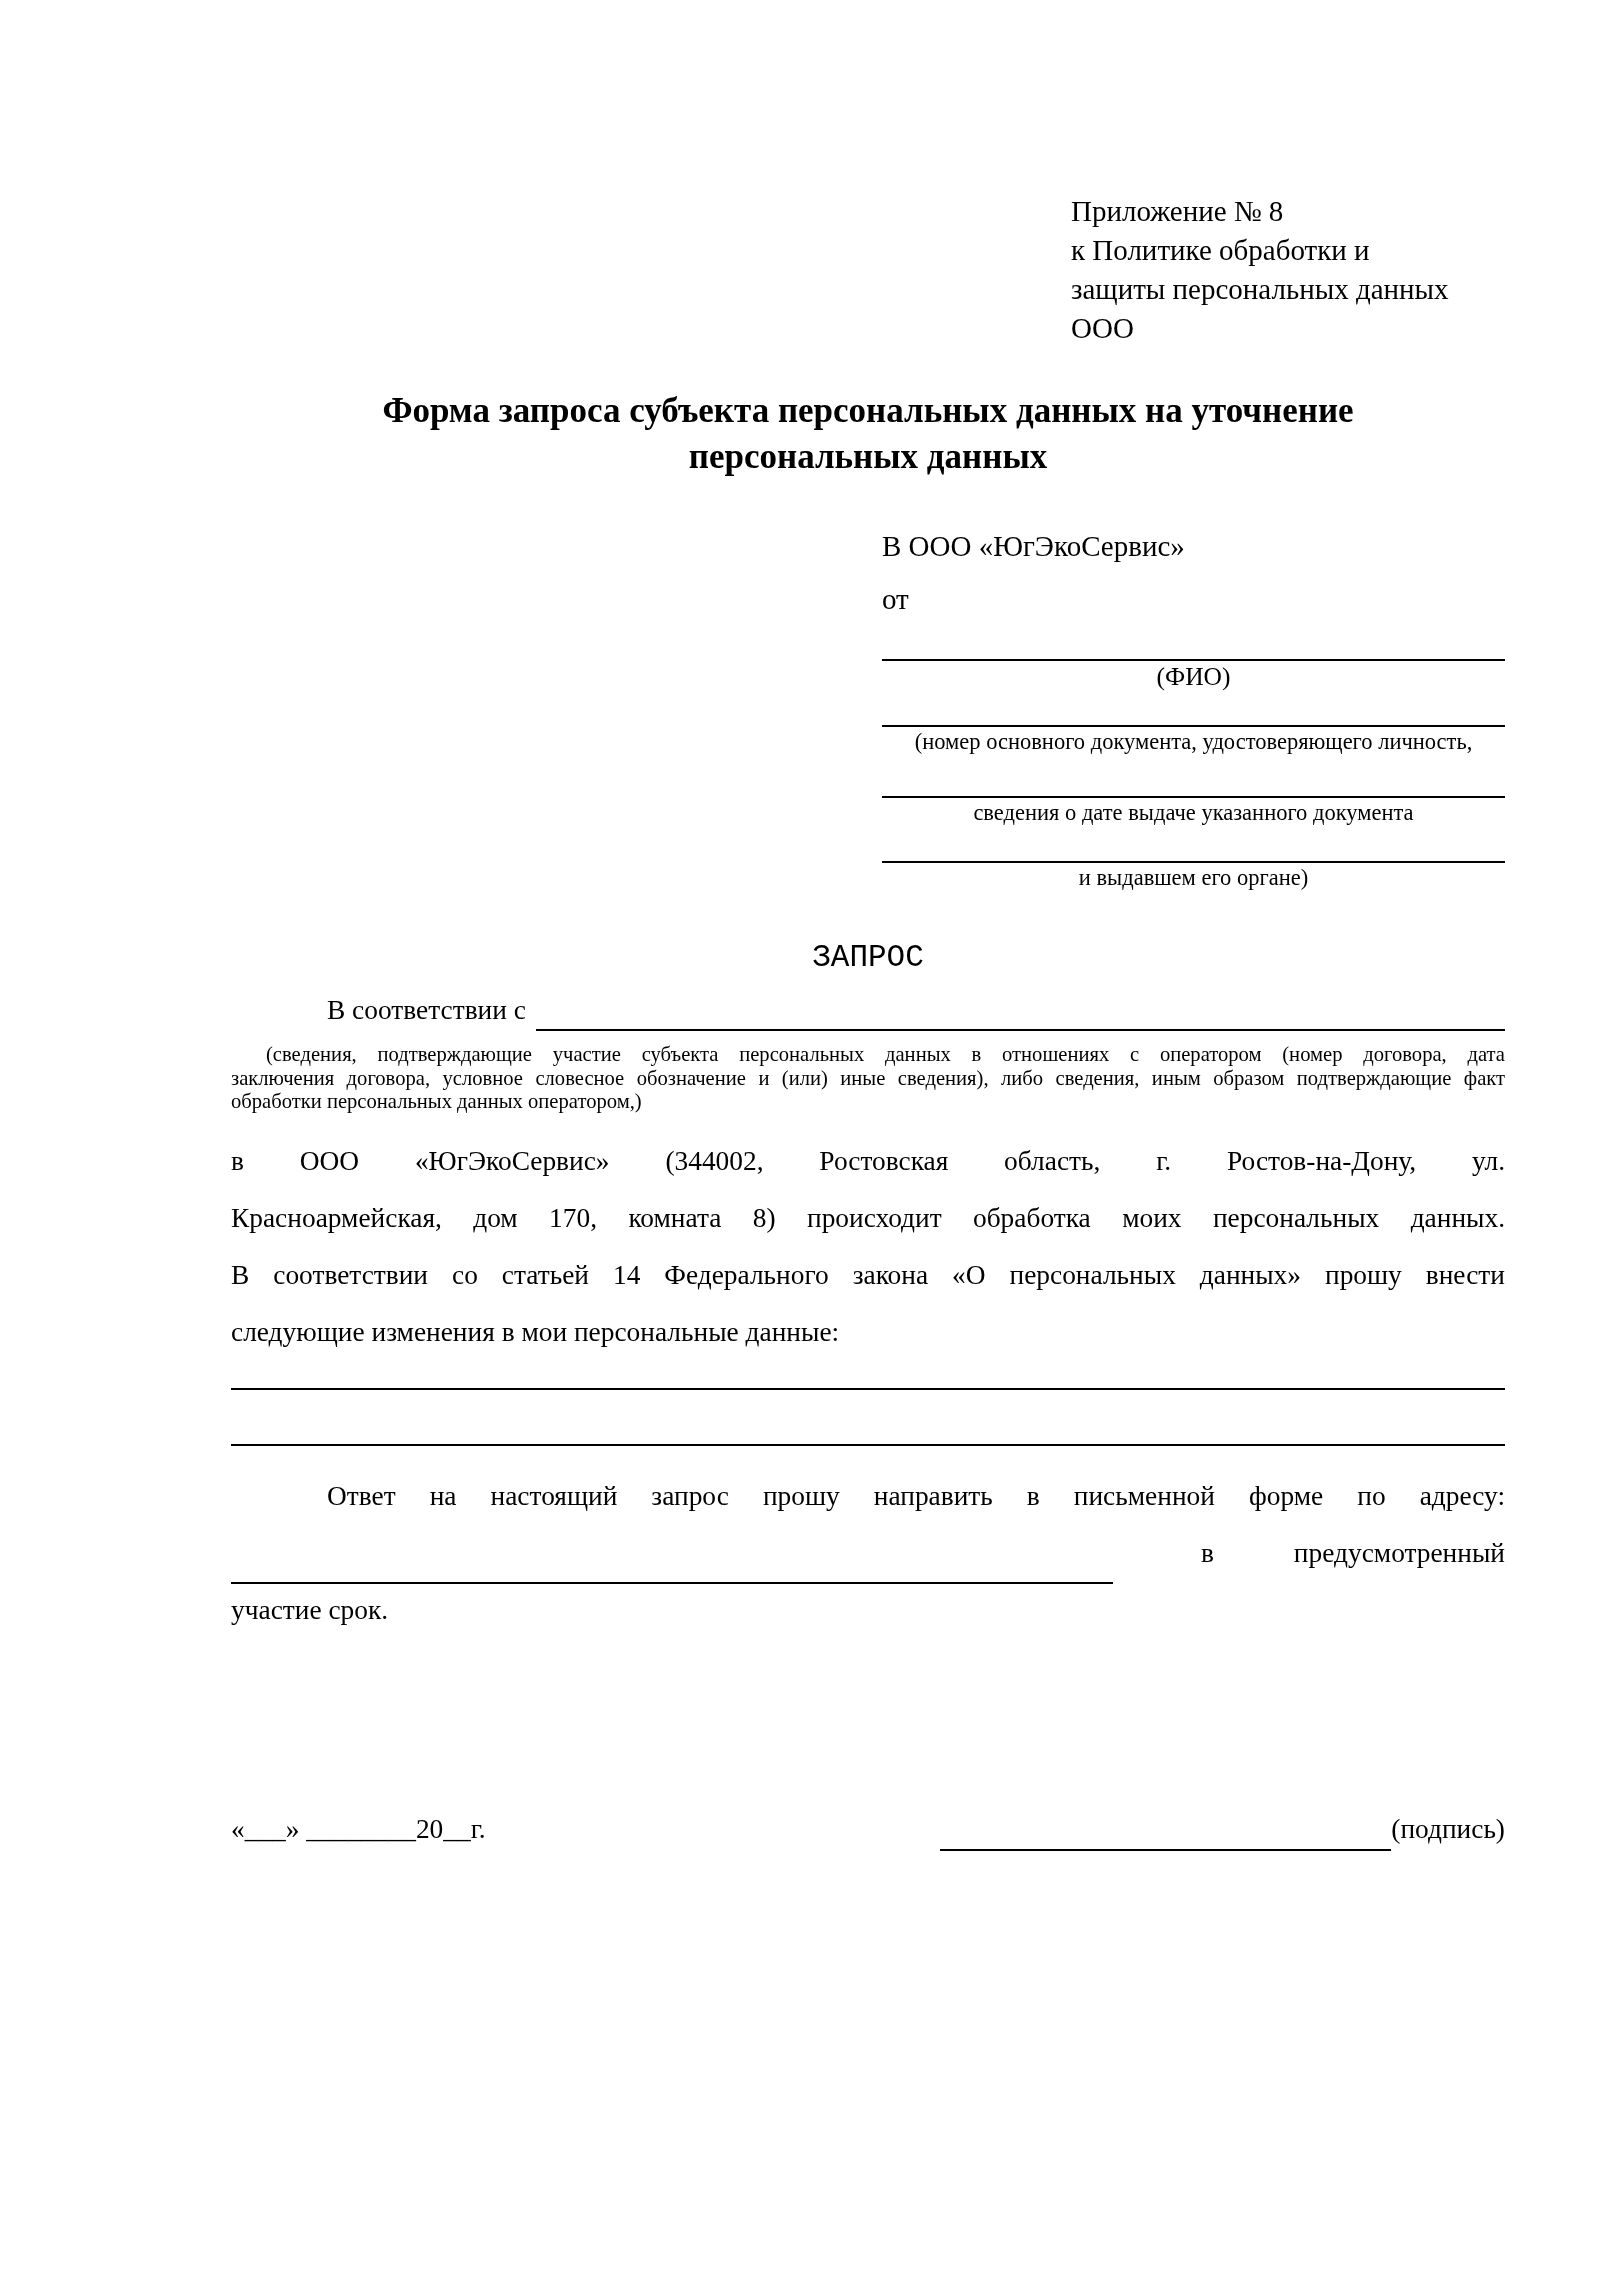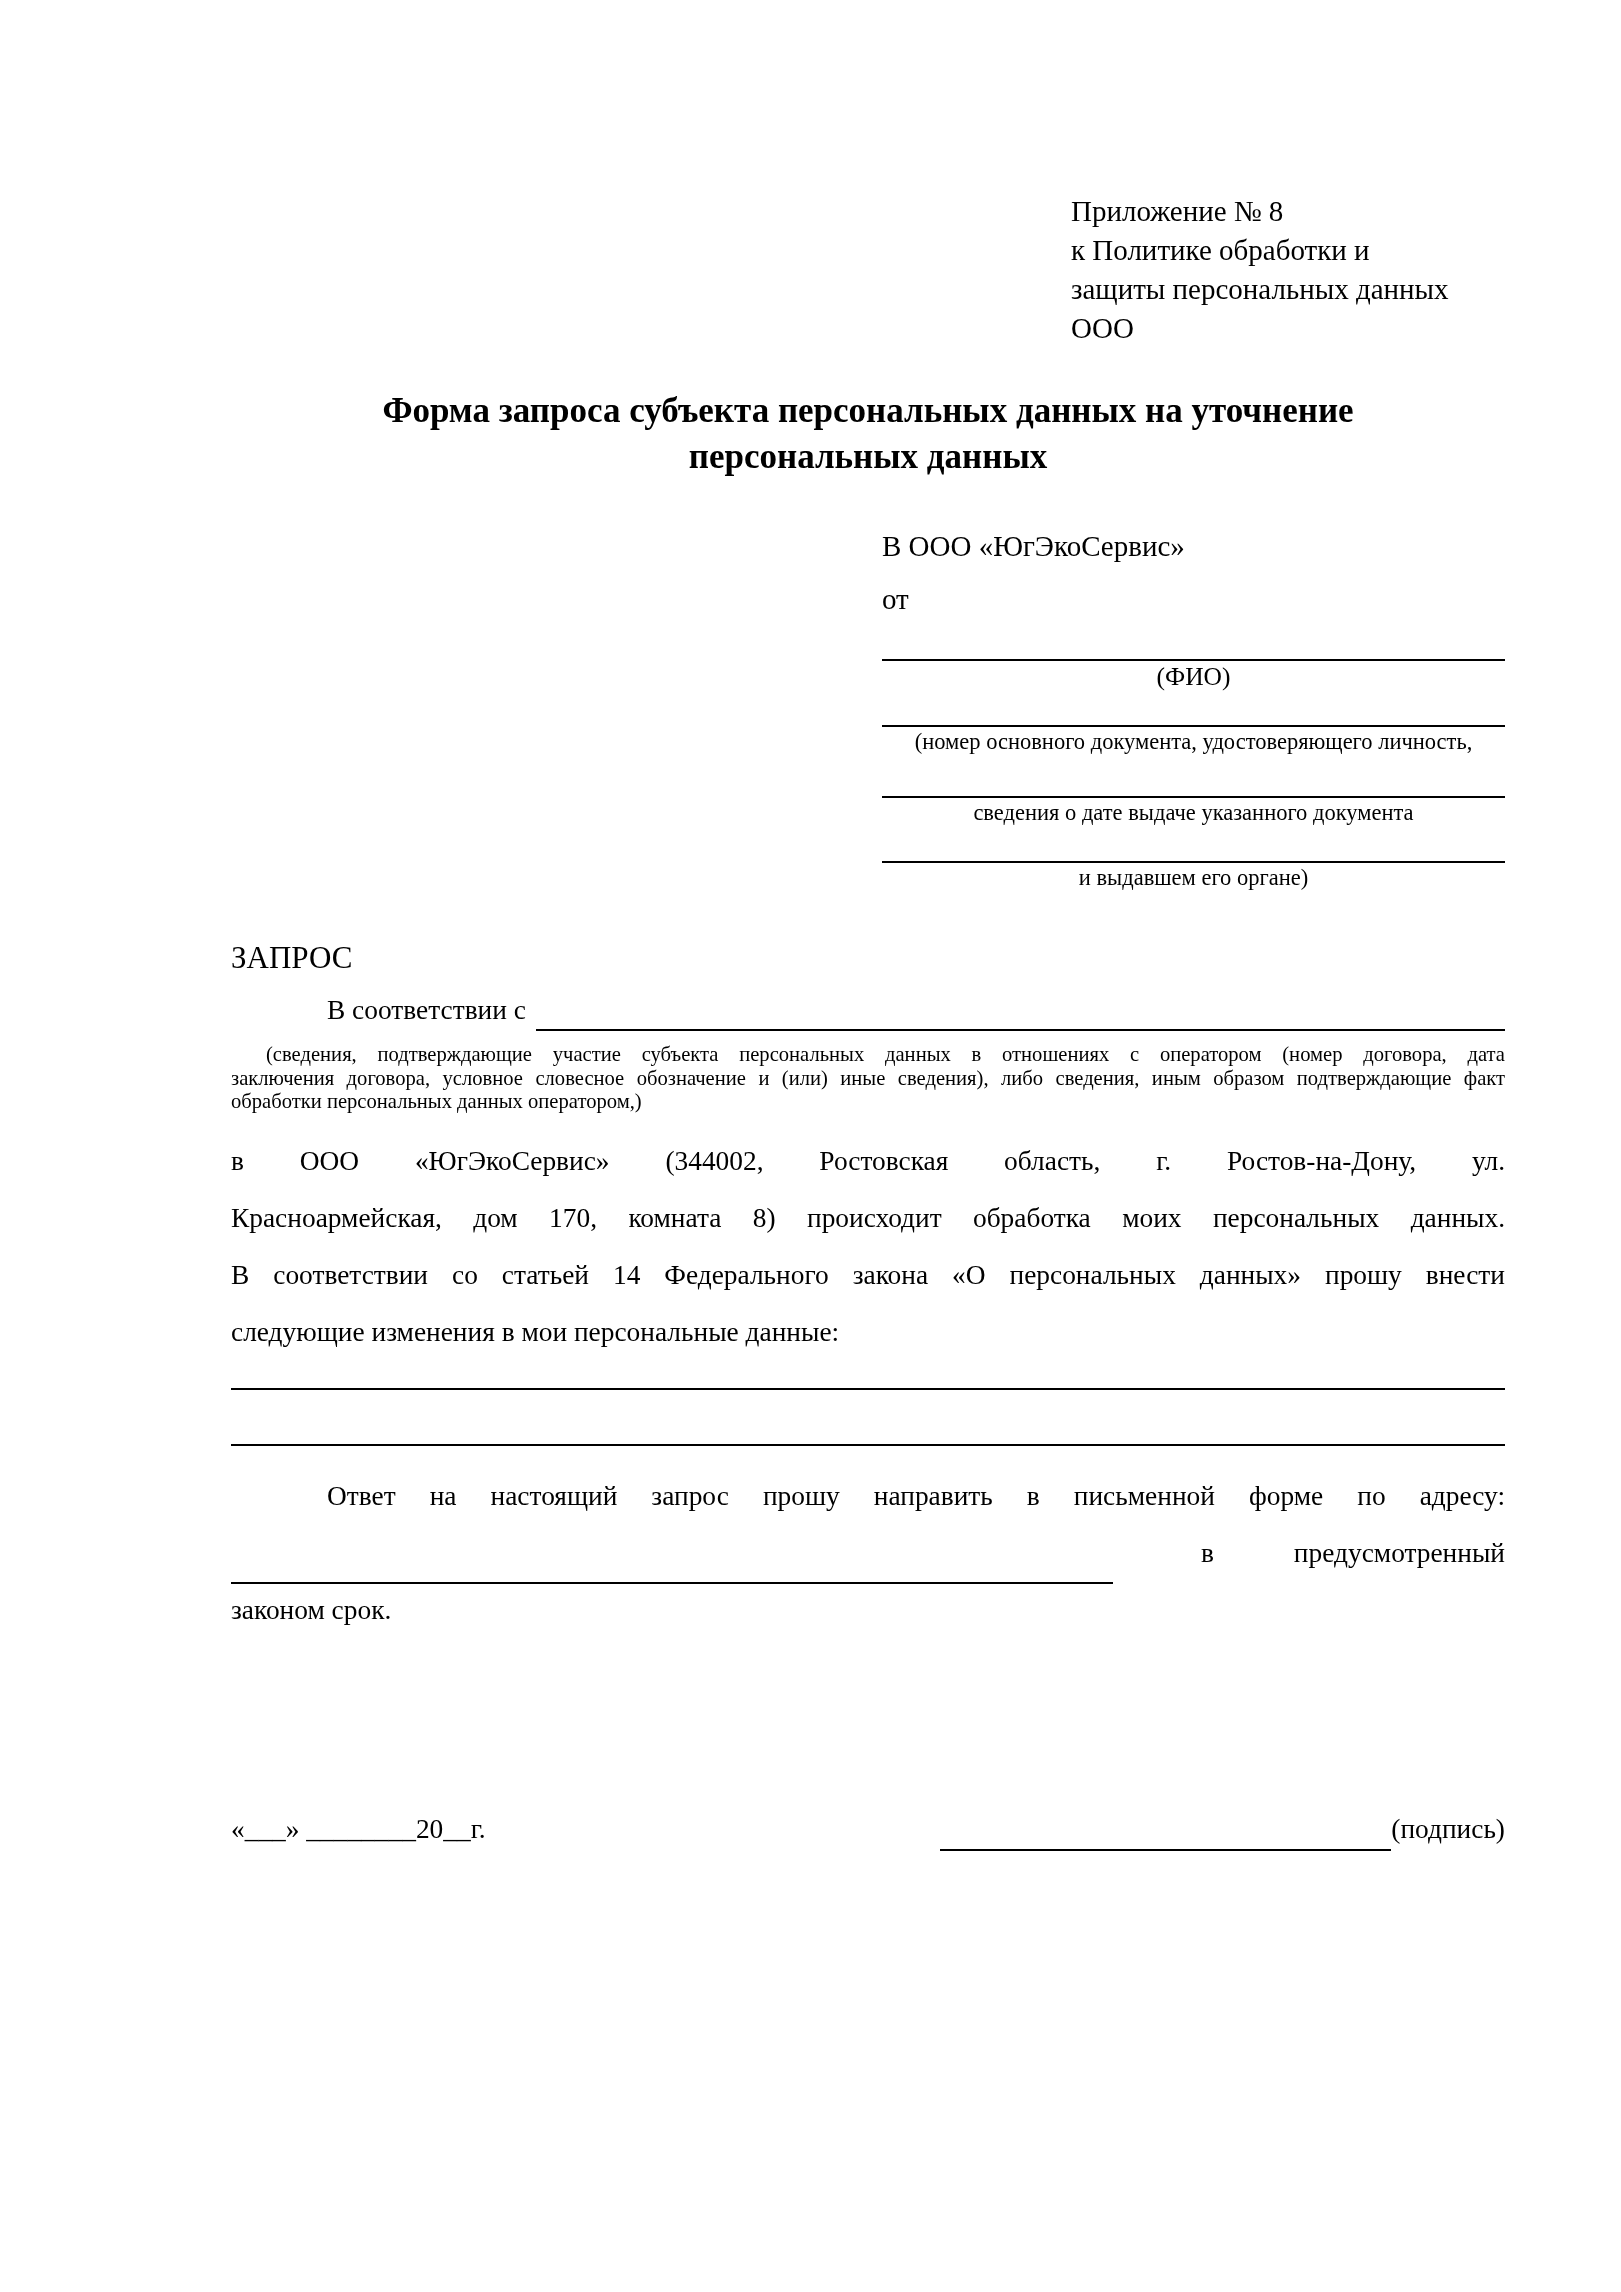--- a/index.html
+++ b/index.html
@@ -53,23 +53,24 @@
   .field-caption { text-align: center; }
   .cap-fio { font-size: 25.5px; line-height: 32px; }
   .cap-sm  { font-size: 22.5px; line-height: 29px; }
 
   
   .request-heading {
     position: absolute;
     left: 231px;
     top: 941px;
     width: 1274px;
-    text-align: left;
+    text-align: center;
     font-size: 31px;
     line-height: 33px;
+    font-family: Liberation Mono, monospace;
   }
 
   
   .accordance {
     position: absolute;
     left: 231px;
     top: 992px;
     width: 1274px;
     font-size: 27.4px;
     line-height: 37px;
@@ -210,21 +211,21 @@
   <div class="blank-rule r1"></div>
   <div class="blank-rule r2"></div>
 
   <div class="reply-par">
     <div class="rl l1 fj">Ответ на настоящий запрос прошу направить в письменной форме по адресу:</div>
     <div class="rl addr-row">
       <span class="addr-rule">&nbsp;</span>
       <span class="addr-word-v">в</span>
       <span class="addr-word-p">предусмотренный</span>
     </div>
-    <div class="rl">законом срок.</div>
+    <div class="rl">участие срок.</div>
   </div>
 
   <div class="footer-row">
     <span>«___» ________20__г.</span>
     <span class="sig-group">
       <span class="sig-rule">&nbsp;</span>
       <span>(подпись)</span>
     </span>
   </div>
 

